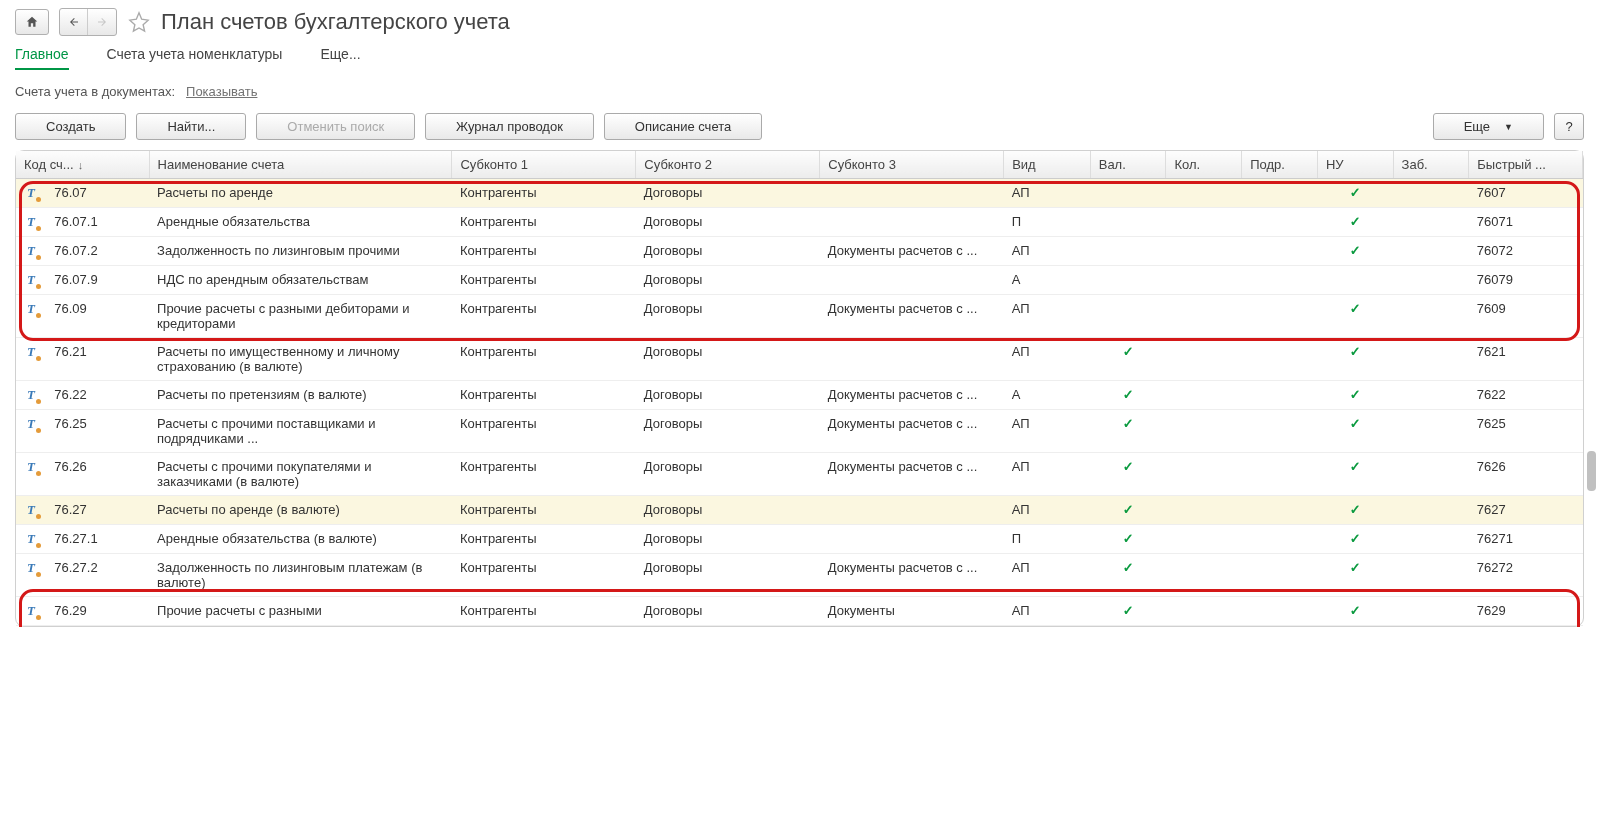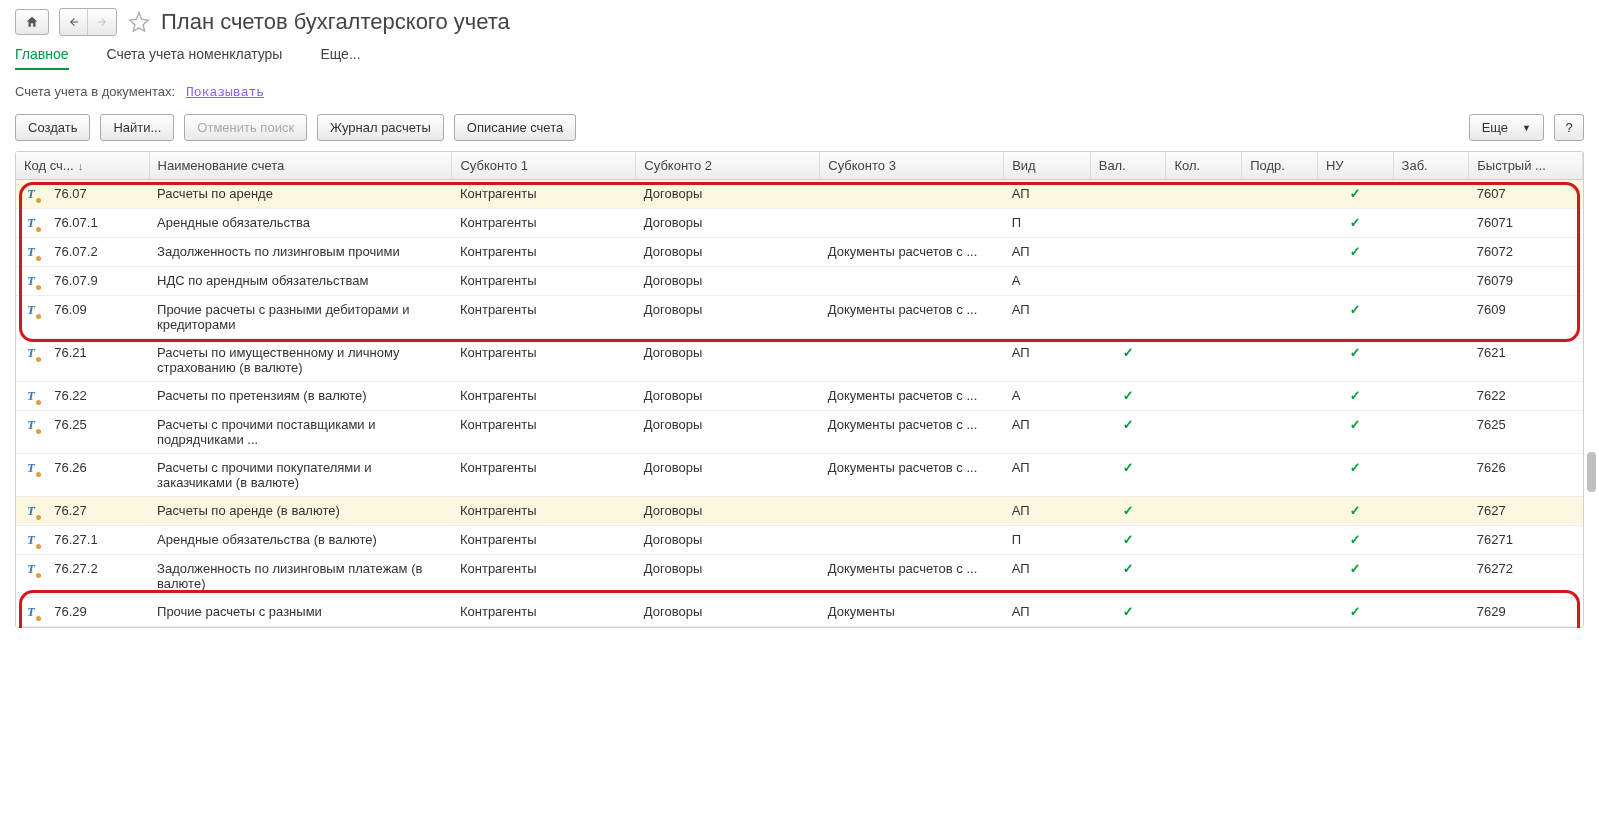--- a/index.html
+++ b/index.html
@@ -8,28 +8,28 @@
   .nav-btn-group { display: flex; border: 1px solid #b0b0b0; border-radius: 3px; overflow: hidden; background: linear-gradient(#fff,#e8e8e8); }
   .nav-btn-group .nav-btn { width: 28px; height: 26px; display: flex; align-items: center; justify-content: center; border-right: 1px solid #ccc; cursor: pointer; }
   .nav-btn-group .nav-btn:last-child { border-right: none; }
   .home-btn { width: 34px; height: 26px; border: 1px solid #b0b0b0; border-radius: 3px; display: flex; align-items: center; justify-content: center; background: linear-gradient(#fff,#e8e8e8); cursor: pointer; }
   .star { width: 24px; height: 24px; color: #999; display:flex; align-items:center; justify-content:center;}
   .title { font-size: 22px; color: #444; }
   .tabs { display: flex; gap: 38px; padding: 4px 15px 0; border-bottom: 0; font-size: 14px;}
   .tab { padding: 4px 0 6px; cursor: pointer; color: #444; }
   .tab.active { color: #009646; border-bottom: 2px solid #009646; }
   .setting-line { padding: 14px 15px 6px; font-size: 13px; color:#555;}
-  .setting-line a { color: #8b5cf6; text-decoration: underline; cursor: pointer; padding-bottom:1px;font-family:Liberation Mono, monospace;}
+  .setting-line a { color: #737373; text-decoration: underline; cursor: pointer; padding-bottom:1px;}
   .toolbar { display: flex; gap: 10px; padding: 8px 15px 10px; align-items: center;}
-  .btn { border: 1px solid #aaa; background: linear-gradient(#fff,#e9e9e9); border-radius: 3px; padding: 5px 12px; cursor: pointer; font-size: 13px; color:#333; }
+  .btn { border: 1px solid #aaa; background: linear-gradient(#fff,#e9e9e9); border-radius: 3px; padding: 5px 30px; cursor: pointer; font-size: 13px; color:#333; }
   .btn.disabled { color: #aaa; }
   .btn.more { display:flex; align-items:center; gap:14px;}
   .spacer { flex: 1; }
   .help-btn { width:30px; padding:5px 0; text-align:center;}
-  .table-wrap { margin: 0 15px; border: 1px solid #d0d0d0; border-radius:3px; position: relative; }
+  .table-wrap { margin: 0 15px; border: 1px solid #d0d0d0; border-radius:9px; position: relative; }
   table { width: 100%; border-collapse: collapse; table-layout: fixed; }
   th { background: linear-gradient(#fdfdfd,#ececec); border-right: 1px solid #ddd; border-bottom: 1px solid #ccc; text-align: left; padding: 6px 8px; font-weight: normal; font-size:13px; color:#444; white-space: nowrap; overflow:hidden;}
   th .sort-arrow { color:#666; font-size:11px; padding-left:4px;}
   td { border-bottom: 1px solid #eee; padding: 6px 8px; vertical-align: top; font-size:13px; color:#333;}
   tr.highlight td { background: #fbf7e0; }
   .ticon { display:inline-block; width:14px; text-align:center; color:#3a7ab8; font-weight:bold; position:relative; font-family: Georgia, serif; font-style: italic;}
   .ticon::after { content:""; position:absolute; right:-3px; bottom:-1px; width:5px;height:5px; background:#e49b3a; border-radius:50%;}
   .check { color: #0a9a3f; font-weight:bold; text-align:center; display:block;}
   .red-box { position:absolute; border:3px solid #d41818; border-radius:14px; pointer-events:none; left:3px; right:3px; }
   .col-icon{width:28px}
@@ -78,21 +78,21 @@
 
 <div class="setting-line">
   <span>Счета учета в документах:</span>
   &nbsp;&nbsp;<a>Показывать</a>
 </div>
 
 <div class="toolbar">
   <button class="btn">Создать</button>
   <button class="btn">Найти...</button>
   <button class="btn disabled">Отменить поиск</button>
-  <button class="btn">Журнал расчеты</button>
+  <button class="btn">Журнал проводок</button>
   <button class="btn">Описание счета</button>
   <div class="spacer"></div>
   <button class="btn more">
     <span>Еще</span>
     <span style="font-size:9px;">▼</span>
   </button>
   <button class="btn help-btn">?</button>
 </div>
 
 <div class="table-wrap">

